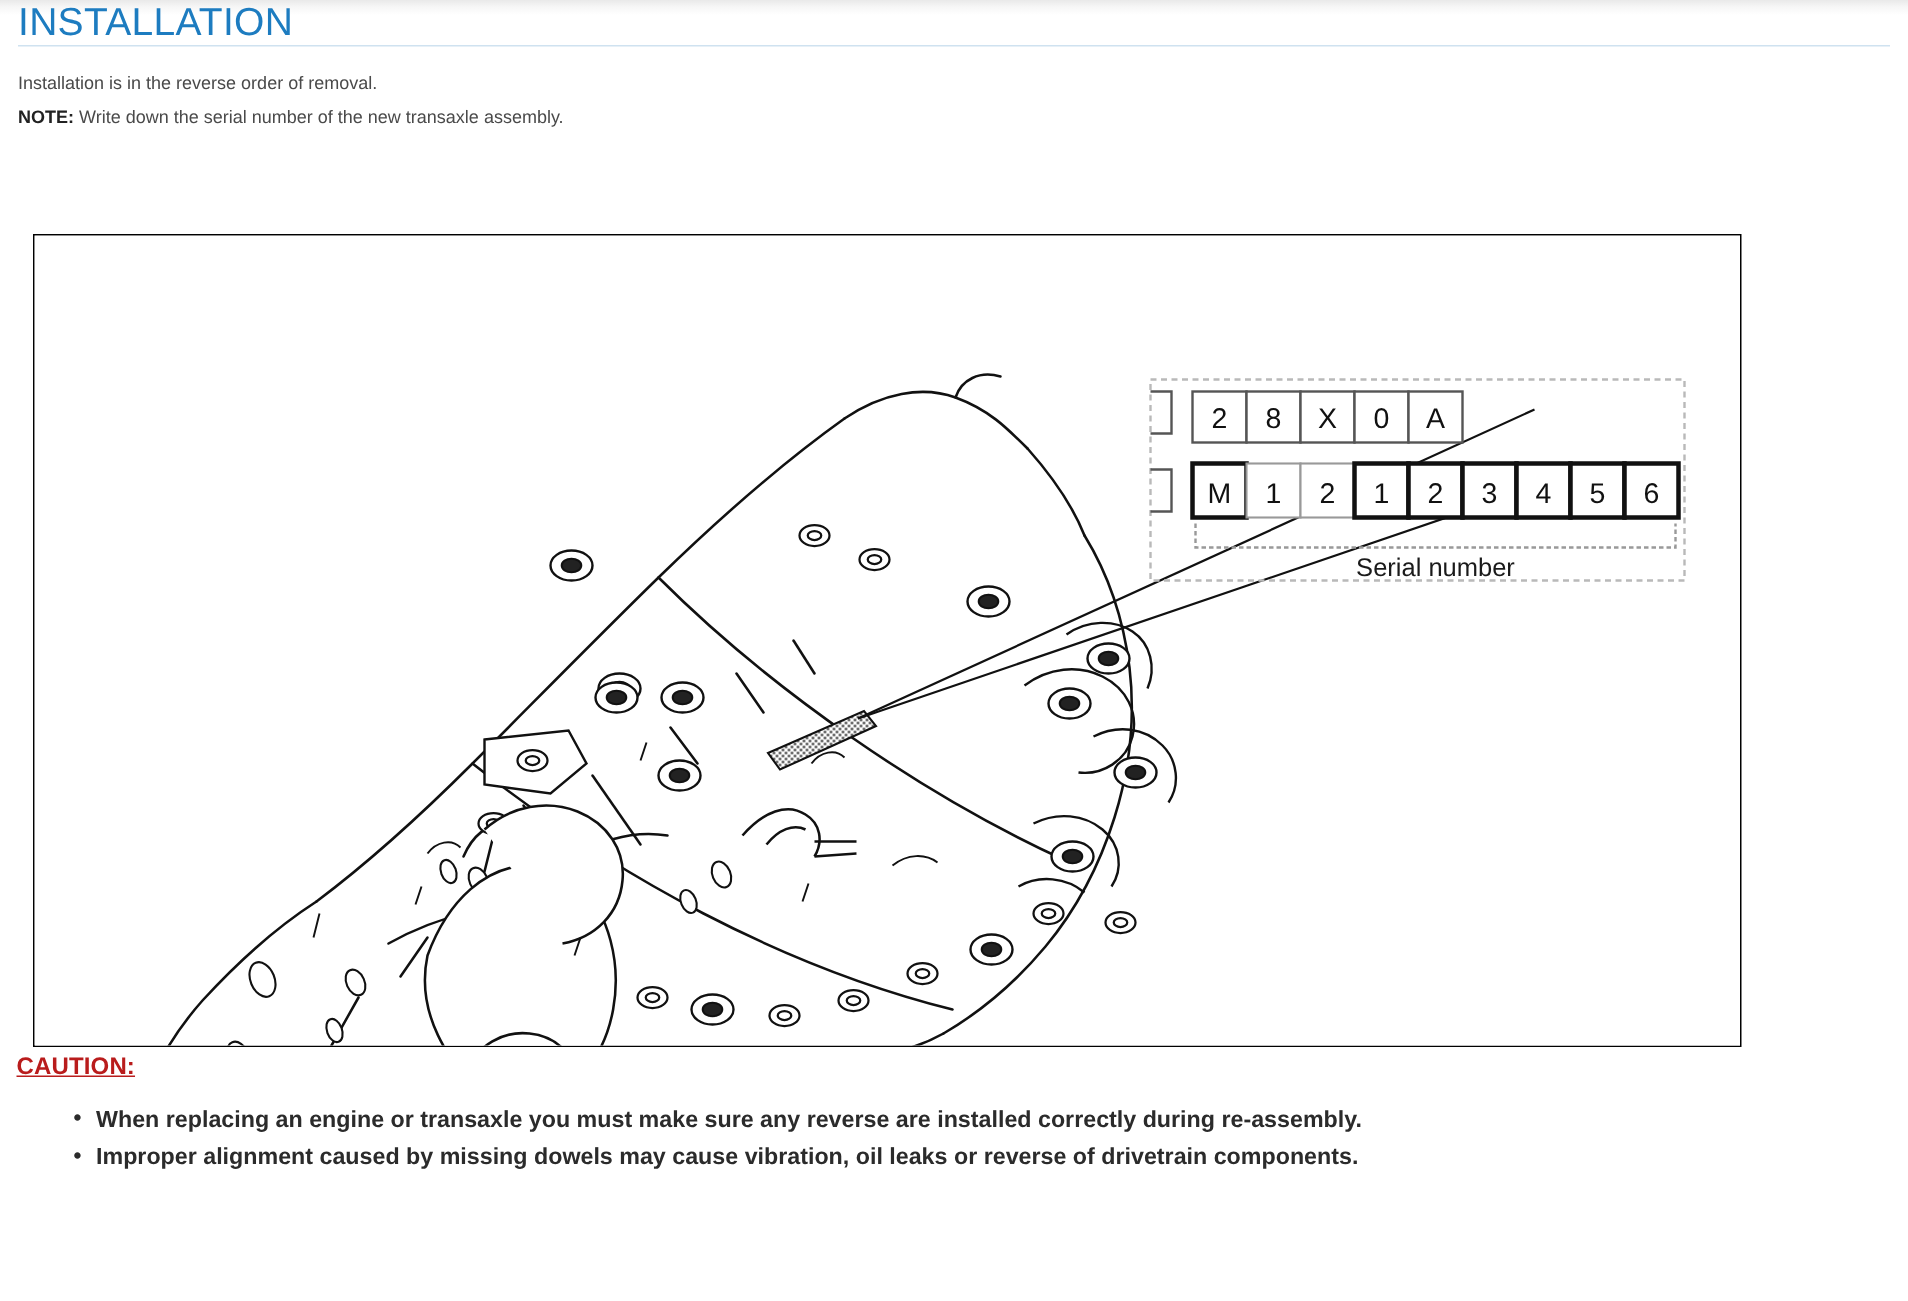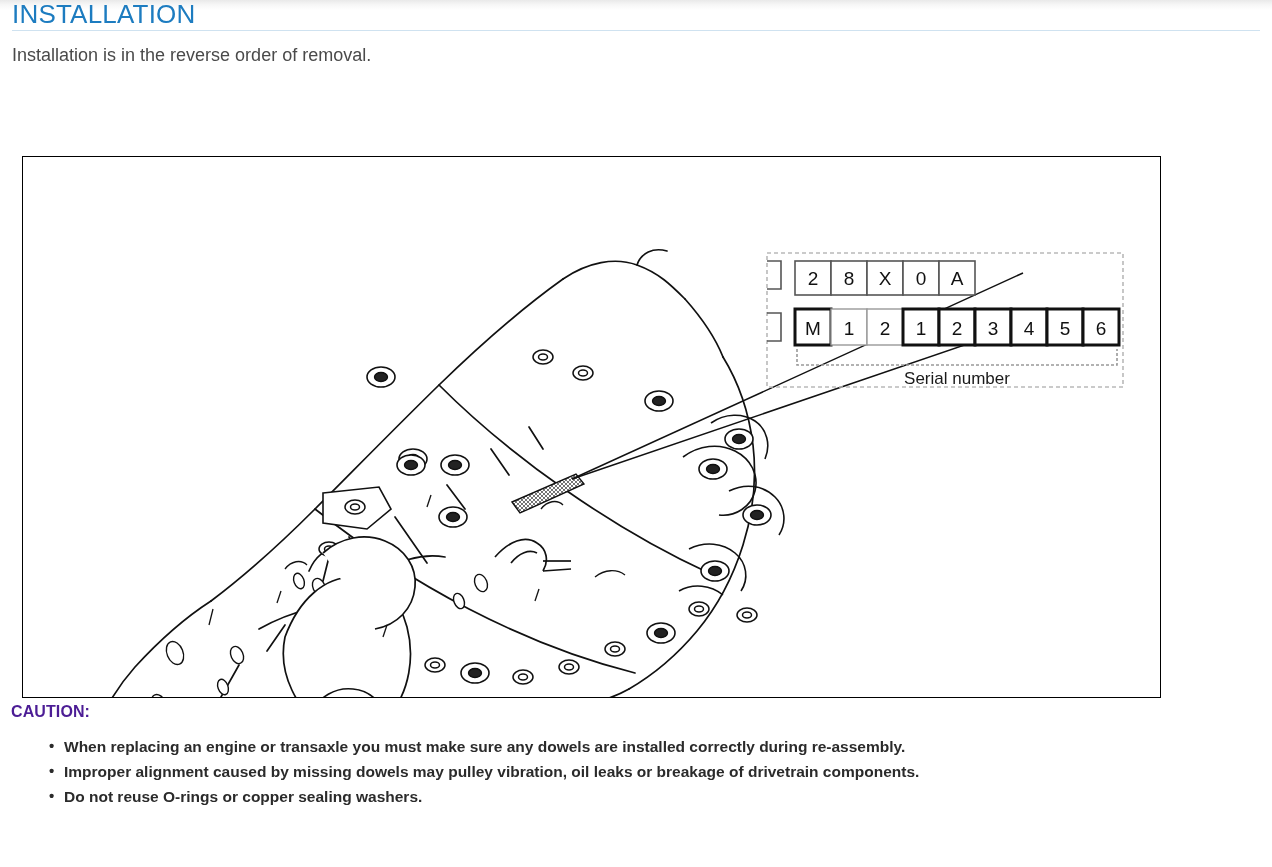--- a/index.html
+++ b/index.html
@@ -53,21 +53,21 @@
     height: 1px;
     background: #cfe2f0;
   }
 
   
   .intro {
     position: absolute;
     left: 12px;
     top: 44px;
     width: 1240px;
-    font-size: 18px;
+    font-size: 12px;
     line-height: 23px;
     color: #4a4a4a;
   }
   .intro .line { display: block; white-space: nowrap; }
   .intro b { color: #222; font-weight: bold; }
 
   
   .figure-frame {
     position: absolute;
     left: 22px;
@@ -80,22 +80,23 @@
   }
   .figure-frame svg { display: block; }
 
   
   .caution-title {
     position: absolute;
     left: 11px;
     top: 703px;
     font-size: 16px;
     font-weight: bold;
-    color: #4c1d95;
+    color: #b91c1c;
     letter-spacing: 0.1px;
+    text-decoration: underline;
   }
   .caution-list {
     position: absolute;
     left: 0;
     top: 734px;
     width: 1265px;
     margin: 0;
     padding: 0 0 0 64px;
     list-style: none;
     color: #2b2b2b;
@@ -122,20 +123,21 @@
 
 <div class="top-fade"></div>
 
 <div class="page">
 
   <h1 class="section-heading">INSTALLATION</h1>
   <div class="heading-rule"></div>
 
   <div class="intro">
     <span class="line">Installation is in the reverse order of removal.</span>
+    <span class="line"><b>NOTE:</b><span> Write down the serial number of the new transaxle assembly.</span></span>
   </div>
 
   <div class="figure-frame">
     <svg width="1139" height="542" viewBox="0 0 1139 542" xmlns="http://www.w3.org/2000/svg">
       <defs>
         <pattern id="stipple" width="4" height="4" patternUnits="userSpaceOnUse">
           <rect width="4" height="4" fill="#fff"></rect>
           <circle cx="1" cy="1" r="0.9" fill="#333"></circle>
           <circle cx="3" cy="3" r="0.9" fill="#333"></circle>
         </pattern>
@@ -364,18 +366,17 @@
         <path d="M774 192 L 774 208 L 1094 208 L 1094 192" fill="none" stroke="#999" stroke-width="1.6" stroke-dasharray="3 2"></path>
 
         <text x="934" y="227" font-family="Liberation Sans, sans-serif" font-size="17" text-anchor="middle" fill="#1a1a1a">Serial number</text>
       </g>
     </svg>
   </div>
 
   <div class="caution-title">CAUTION:</div>
 
   <ul class="caution-list">
-    <li>When replacing an engine or transaxle you must make sure any dowels are installed correctly during re-assembly.</li>
-    <li>Improper alignment caused by missing dowels may pulley vibration, oil leaks or breakage of drivetrain components.</li>
-    <li>Do not reuse O-rings or copper sealing washers.</li>
+    <li>When replacing an engine or transaxle you must make sure any reverse are installed correctly during re-assembly.</li>
+    <li>Improper alignment caused by missing dowels may cause vibration, oil leaks or reverse of drivetrain components.</li>
   </ul>
 
 </div>
 
 </body></html>

